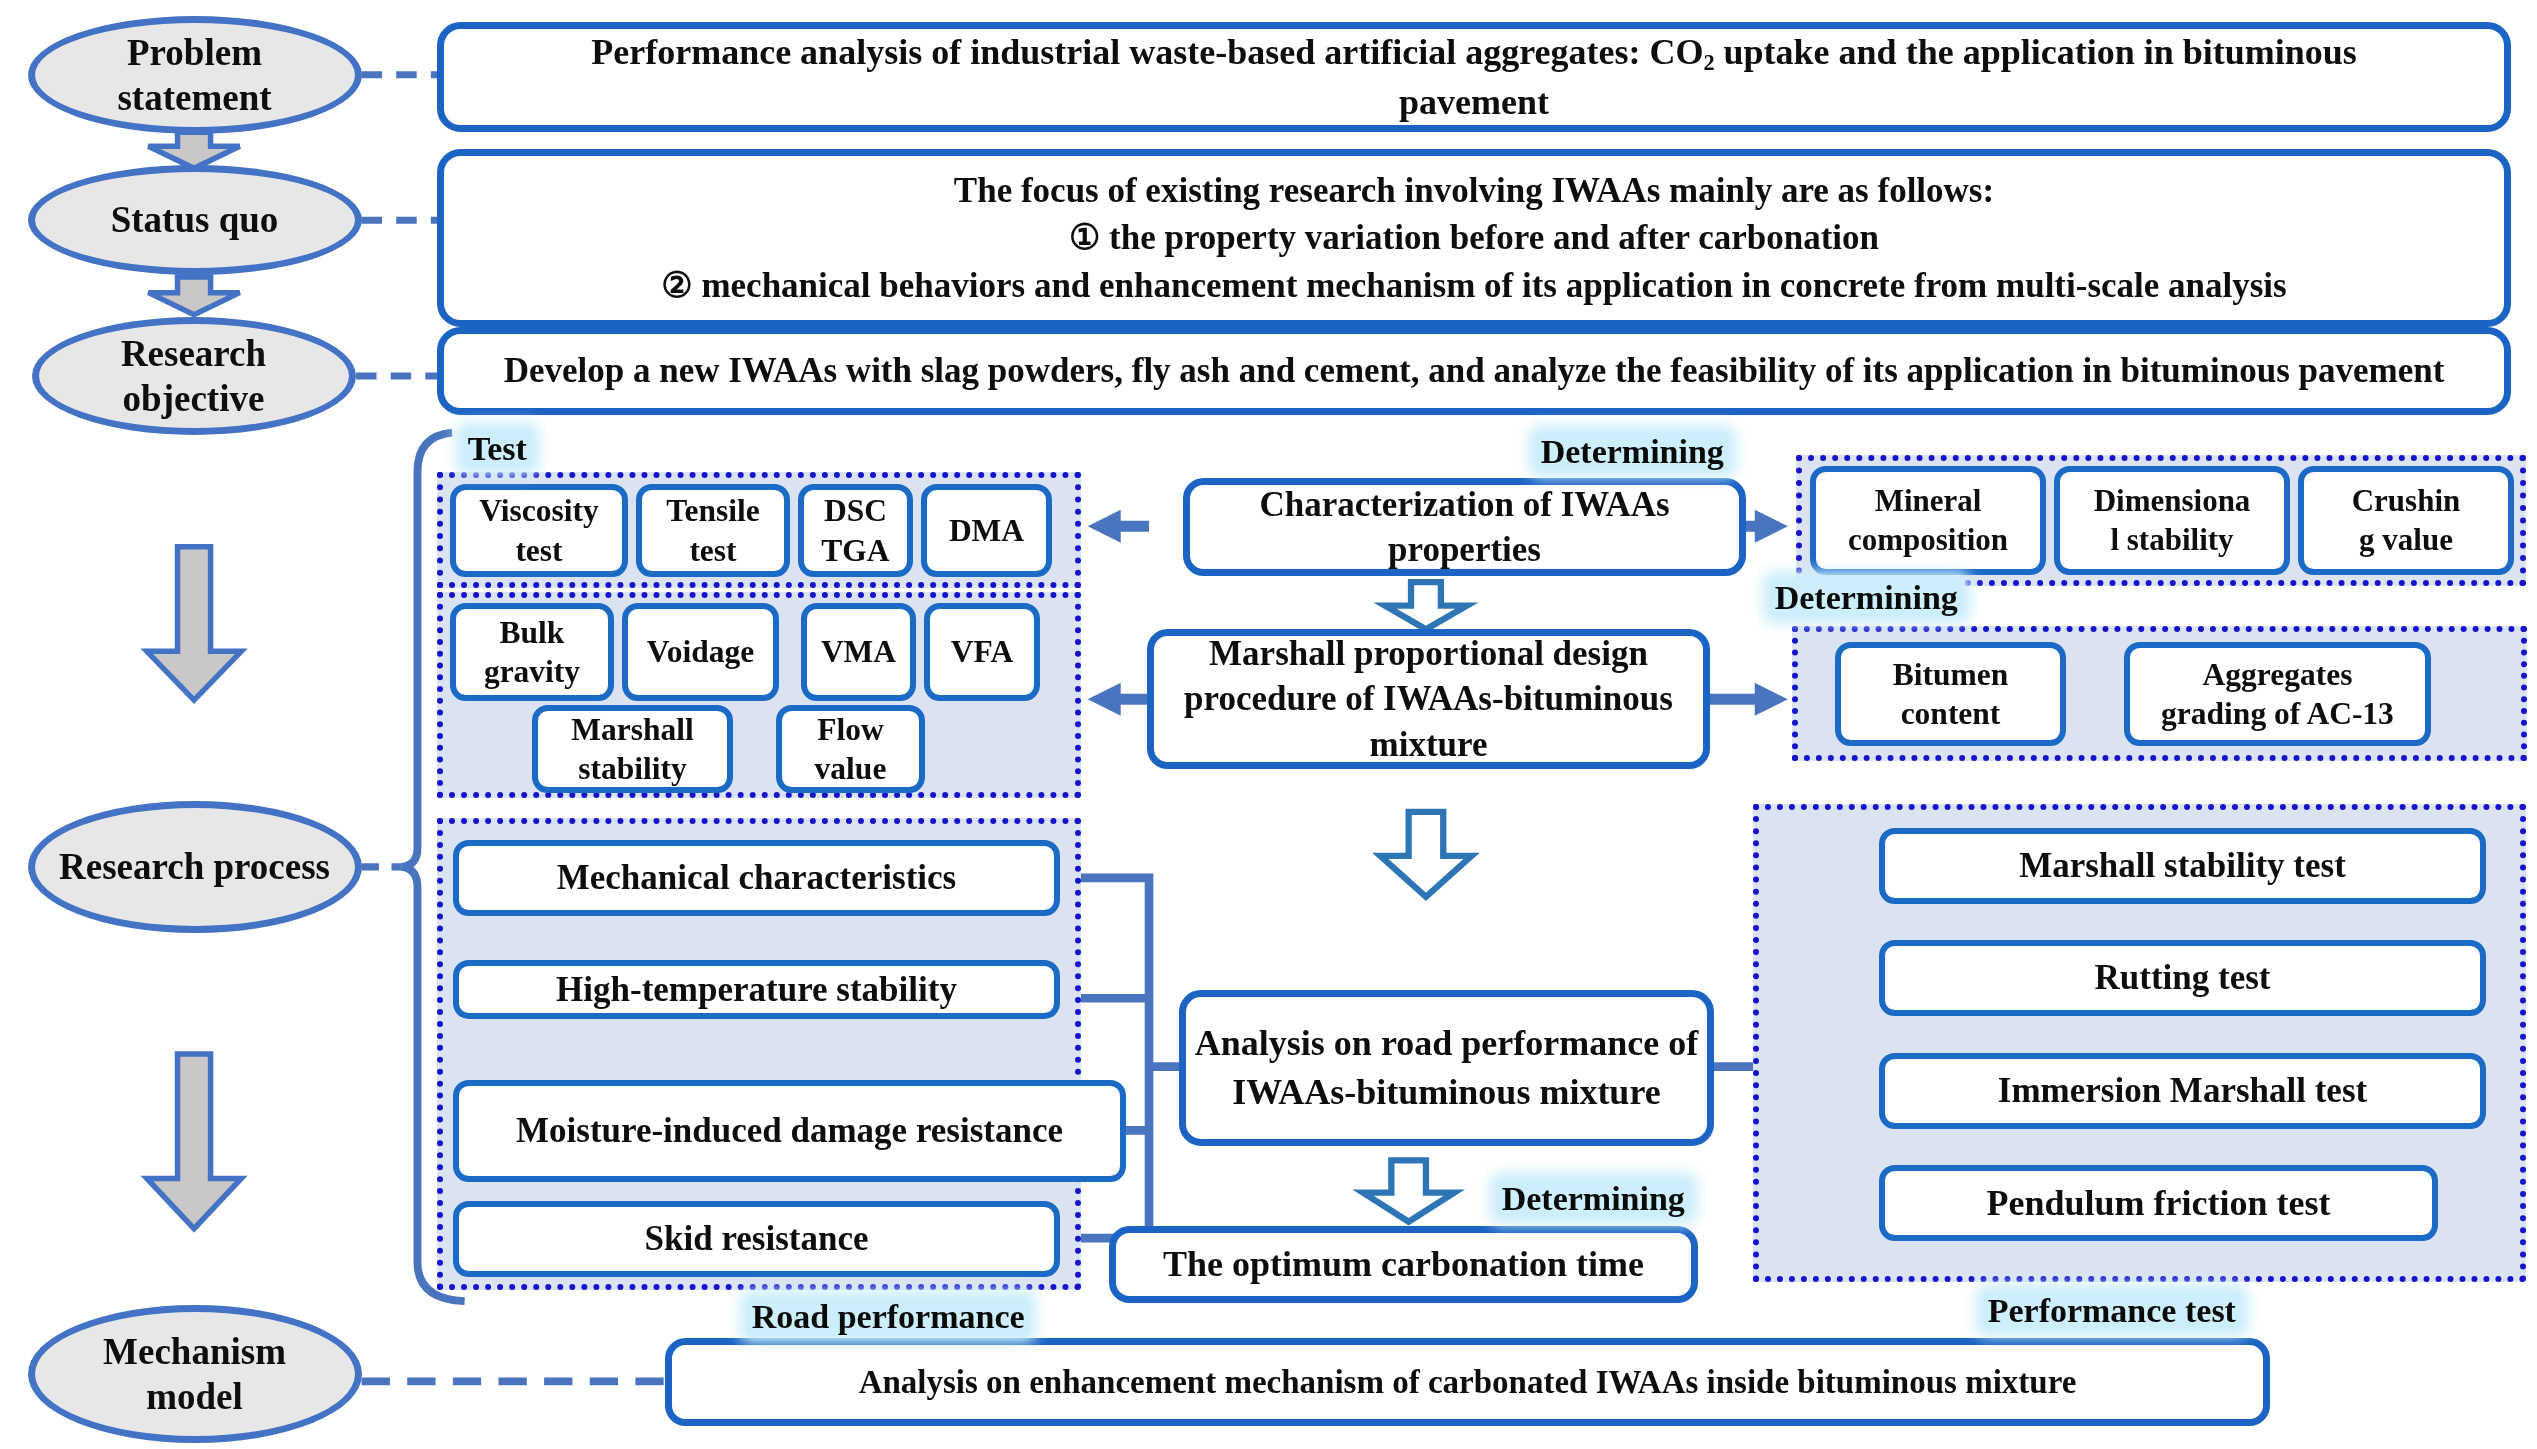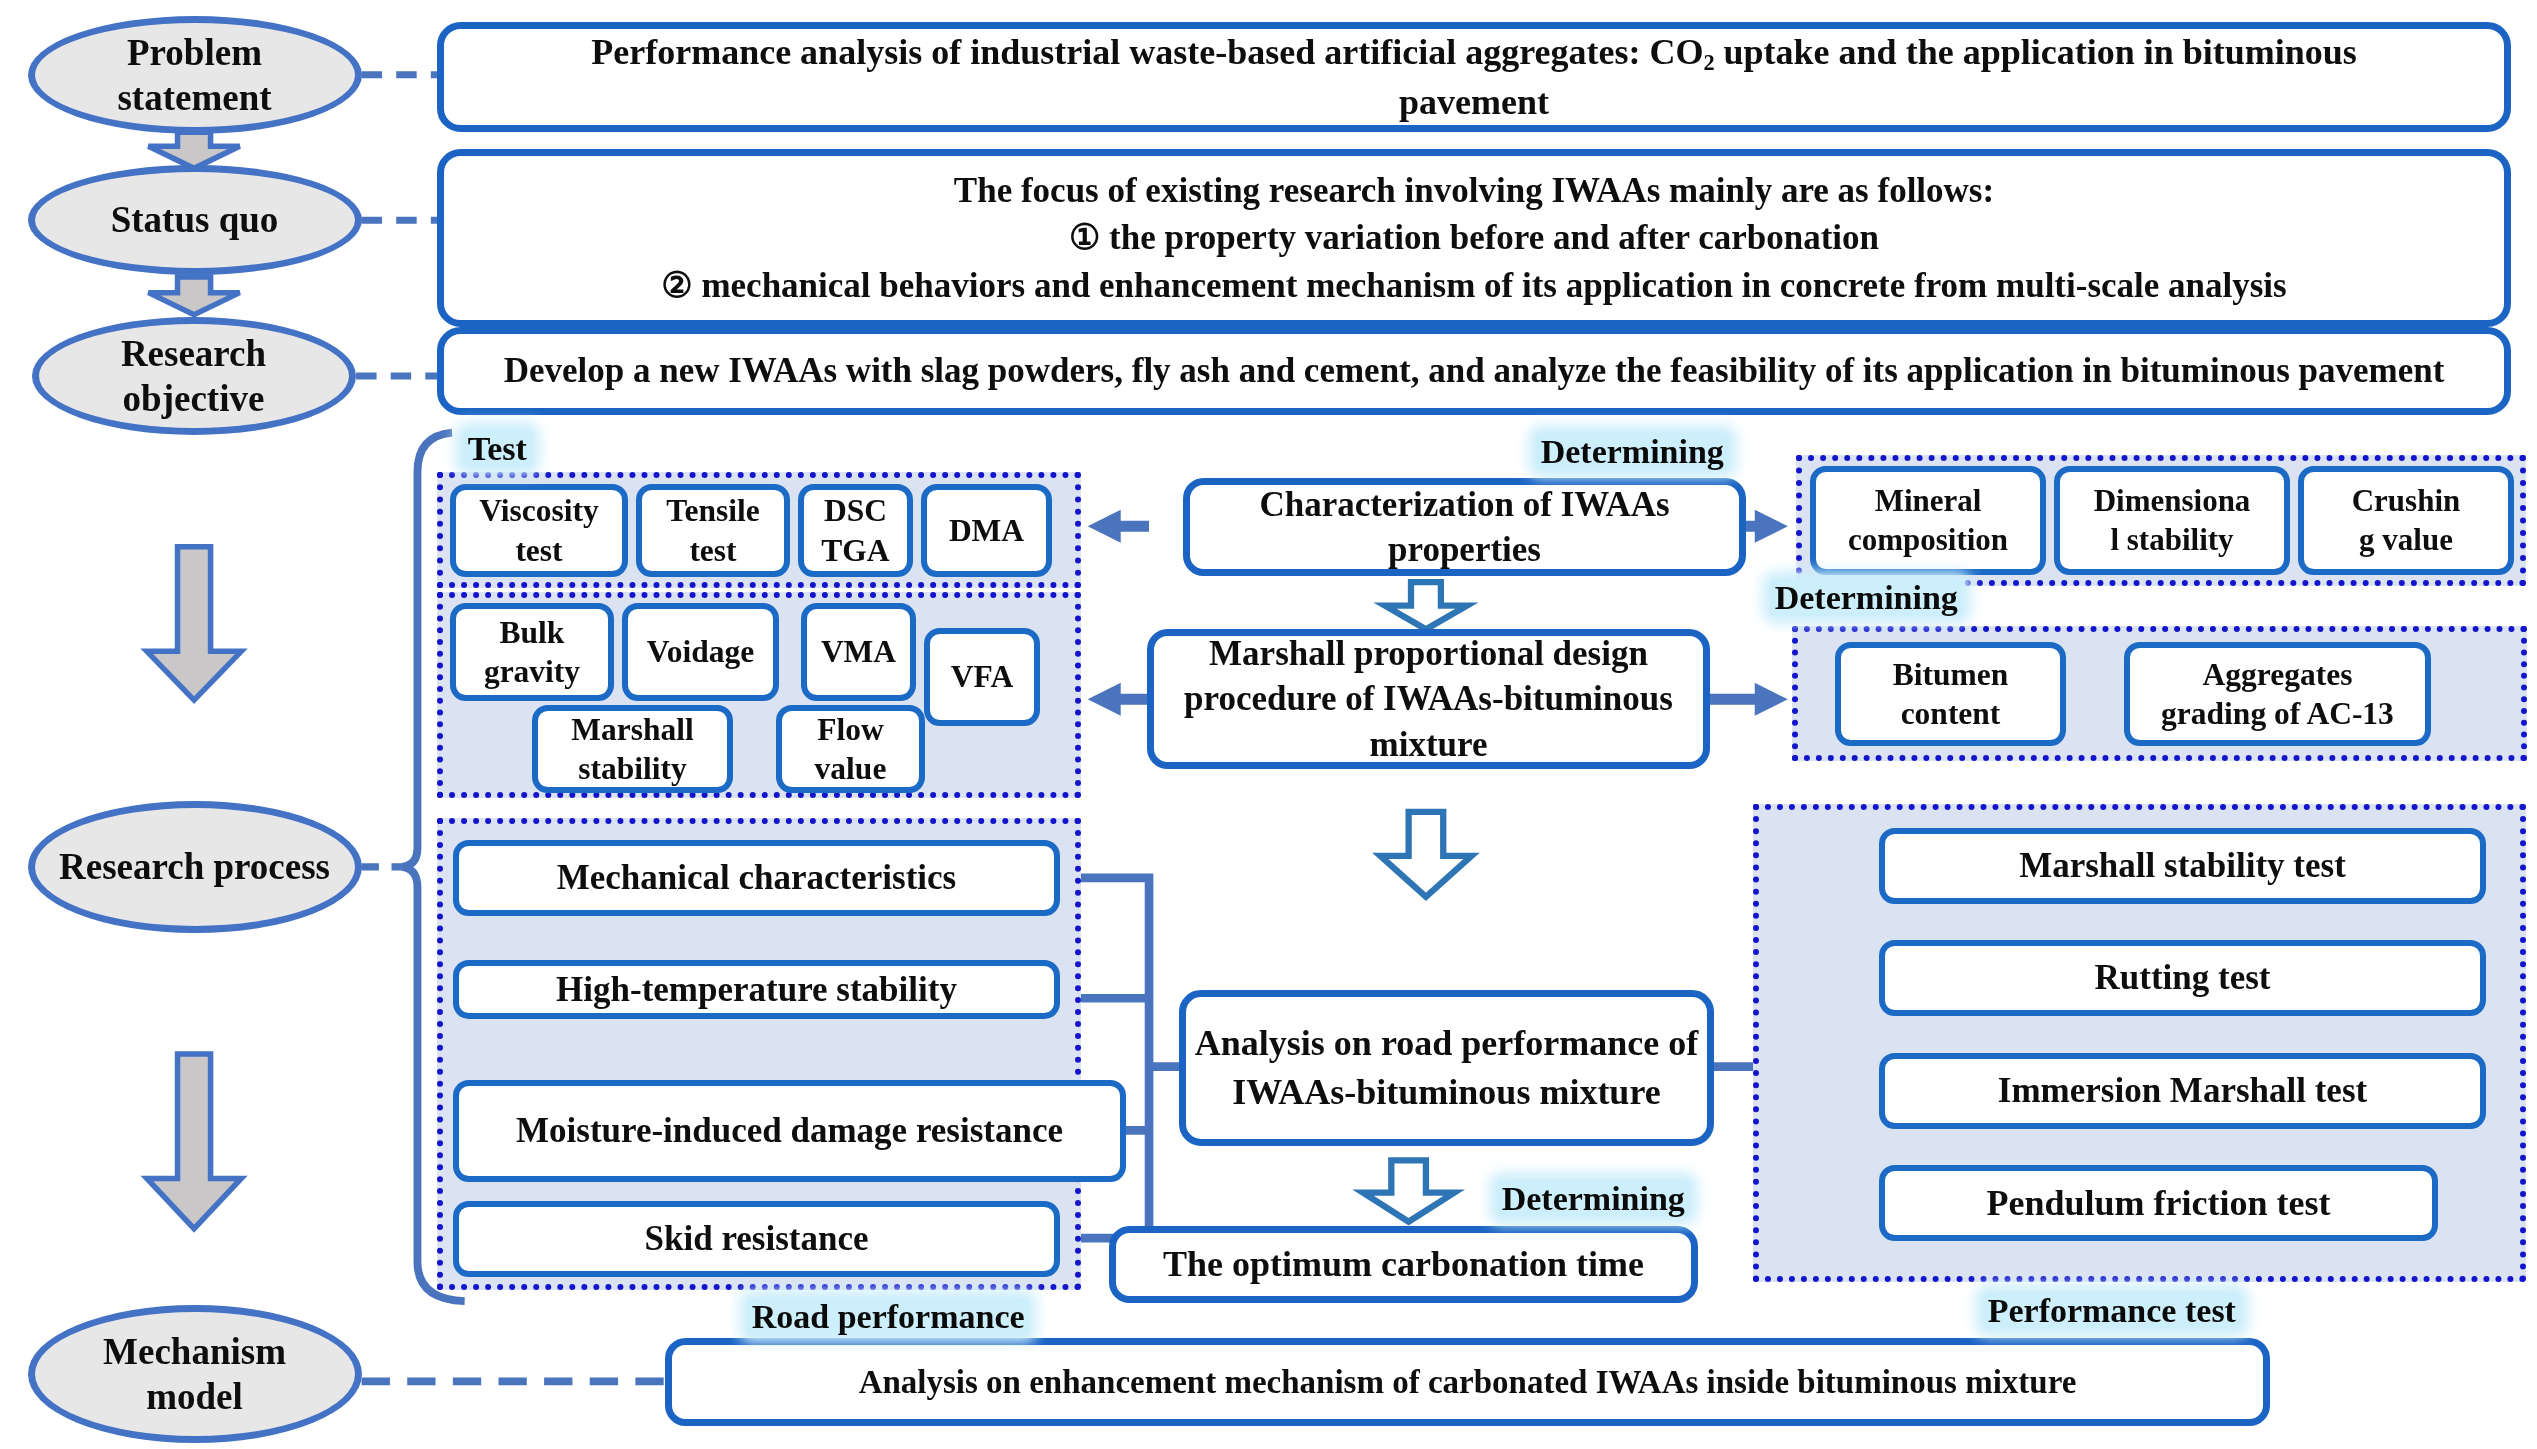--- a/index.html
+++ b/index.html
@@ -99,21 +99,21 @@
   <div class="wbox" style="left:2054px;top:466px;width:236px;height:109px;font-size:31px;">Dimensiona
 l stability</div>
   <div class="wbox" style="left:1810px;top:466px;width:236px;height:109px;font-size:31px;">Mineral composition</div>
   <div class="wbox" style="left:2298px;top:466px;width:216px;height:109px;font-size:31px;">Crushin
 g value</div>
 
   <div class="dotted" style="left:437px;top:592px;width:644px;height:206px;"></div>
   <div class="wbox" style="left:450px;top:603px;width:164px;height:98px;">Bulk gravity</div>
   <div class="wbox" style="left:622px;top:603px;width:157px;height:98px;">Voidage</div>
   <div class="wbox" style="left:801px;top:603px;width:115px;height:98px;">VMA</div>
-  <div class="wbox" style="left:924px;top:603px;width:116px;height:98px;margin-top:25px;">VFA</div>
+  <div class="wbox" style="left:924px;top:603px;width:116px;height:98px;">VFA</div>
   <div class="wbox" style="left:532px;top:705px;width:201px;height:88px;">Marshall stability</div>
   <div class="wbox" style="left:776px;top:705px;width:149px;height:88px;">Flow value</div>
 
   <div class="bigbox" style="left:1147px;top:629px;width:563px;height:140px;font-size:35px;border-radius:20.5px;line-height:1.3;padding:0 7.9px;">
     <div>Marshall proportional design procedure of IWAAs-bituminous mixture</div>
   </div>
 
   <span class="glabel" style="left:1770px;top:579px;">Determining</span>
   <div class="dotted" style="left:1792px;top:626px;width:735px;height:135px;"></div>
   <div class="wbox" style="left:1835px;top:642px;width:231px;height:104px;">Bitumen content</div>

